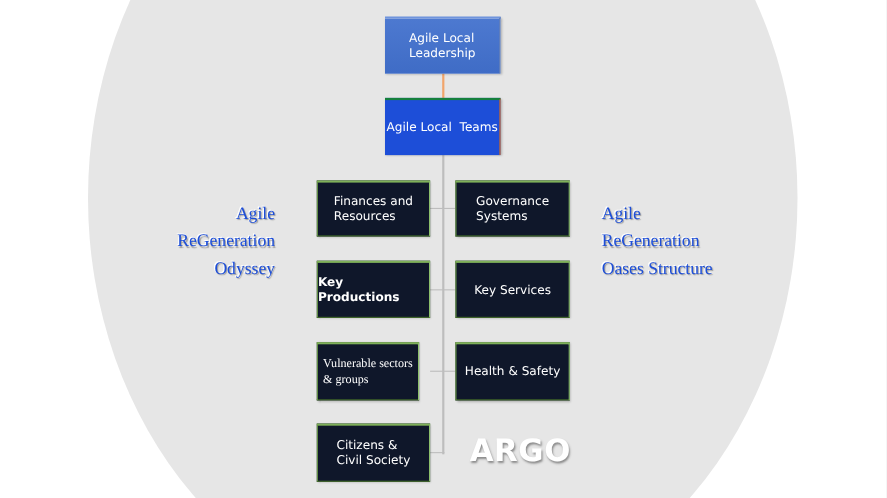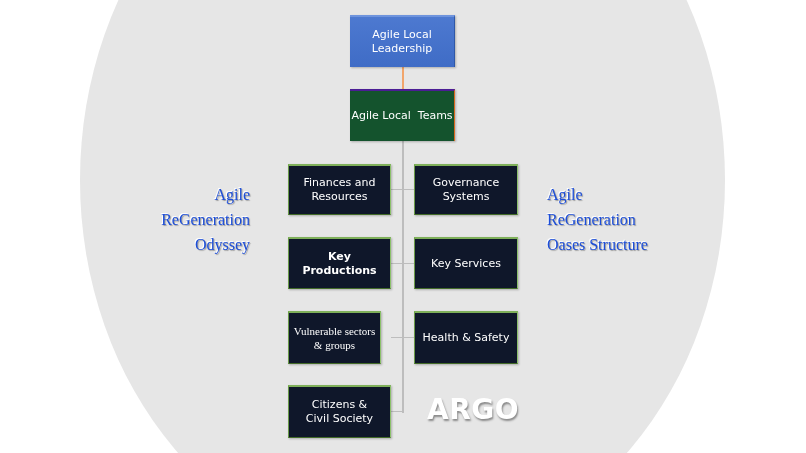--- a/index.html
+++ b/index.html
@@ -13,34 +13,34 @@
     left: 80px; top: -200px;
     width: 645px; height: 760px;
     border-radius: 50%;
     background: #e6e6e6;
   }
   .line { position: absolute; background: #bdbdbd; }
   .line.orange { background: #f1a56b; }
   .box {
     position: absolute;
     display: flex; align-items: center; justify-content: center;
-    text-align: center;
+    text-align: left;
     color: #ffffff;
     font-size: 11px; line-height: 14px;
     box-sizing: border-box;
     box-shadow: 1px 1px 2px rgba(0,0,0,0.25);
   }
   .box.blue {
     background: linear-gradient(#4d79d0, #3f6cc6);
     border-top: 2px solid #6f94dd;
     border-right: 1px solid #2f58a8;
   }
   .box.orange {
-    background: #14532d;
-    border-top: 2px solid #4c1d95;
+    background: #1d4ed8;
+    border-top: 2px solid #15803d;
     border-right: 1px solid #d9691f;
   }
   .box.green {
     background: #0f172a;
     border-top: 2px solid #7fb05a;
     border-left: 1px solid #6a9a48;
     border-right: 1px solid #8cc06b;
     border-bottom: 1px solid #426a28;
   }
   .emboss {

